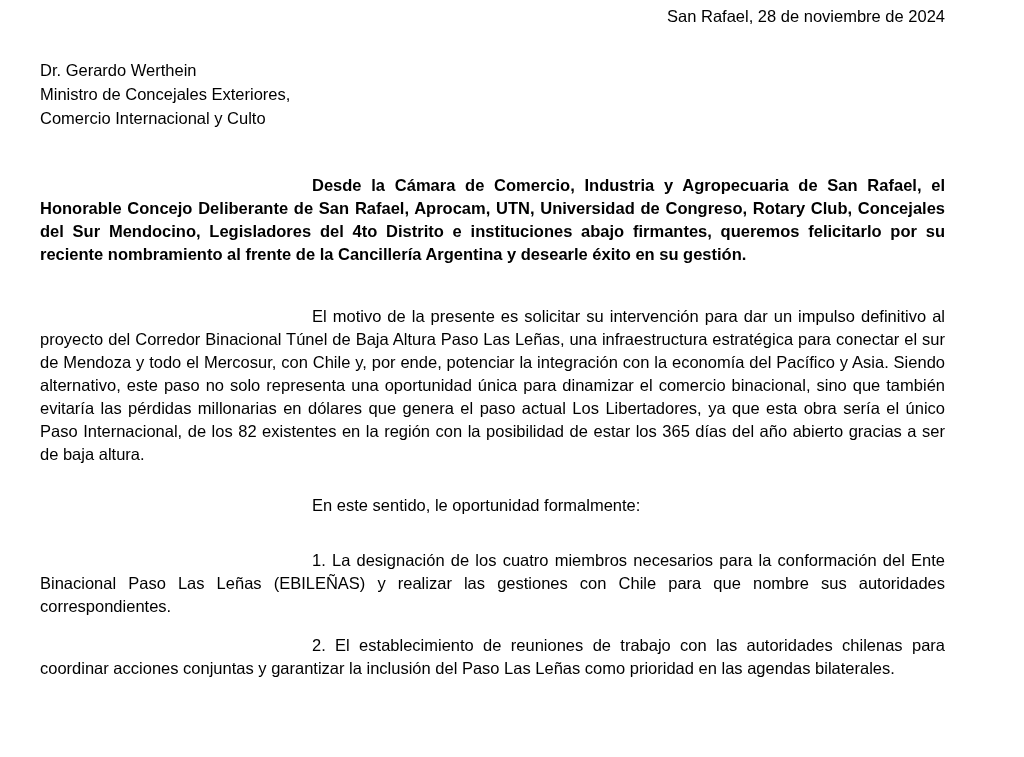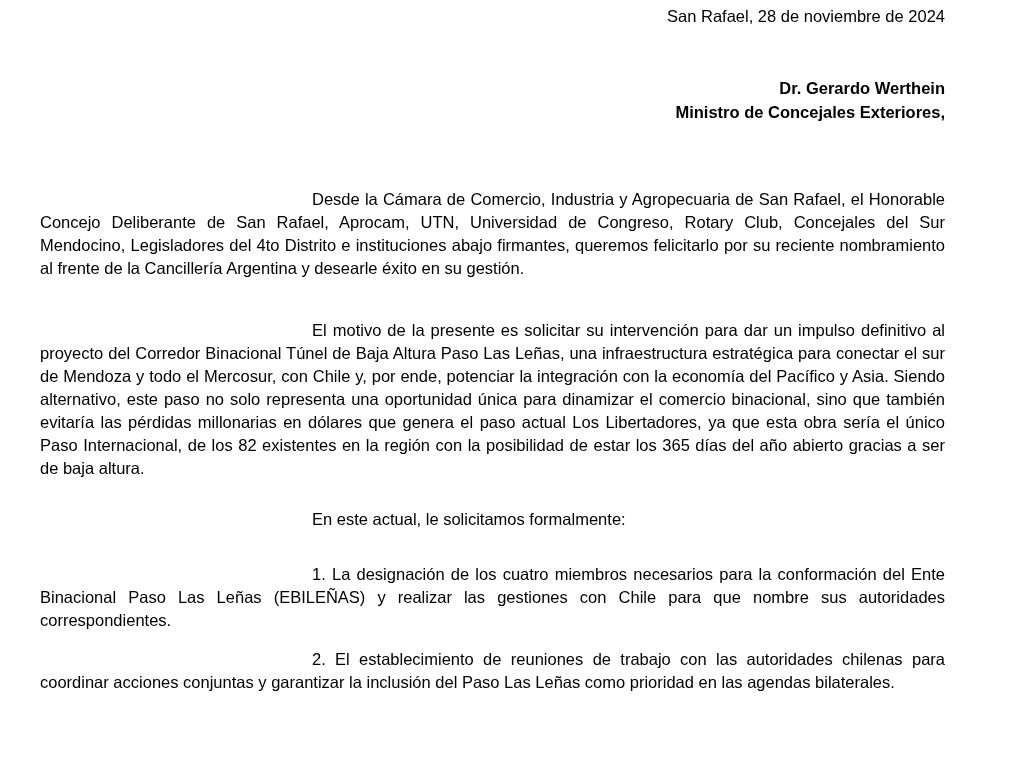--- a/index.html
+++ b/index.html
@@ -18,54 +18,54 @@
     padding: 5px 79px 16px 40px;
     background: #ffffff;
   }
   .date-line {
     text-align: right;
     font-size: 16.5px;
     line-height: 23px;
     white-space: nowrap;
   }
   .recipient {
-    margin-top: 48px;
-    font-weight: bold;
+    margin-top: 30px;
+    font-weight: normal;
     font-size: 16.5px;
     line-height: 24px;
-    text-align: right;
   }
   .recipient div { white-space: nowrap; }
   .body-paragraph {
     font-size: 16.5px;
     line-height: 23px;
     text-align: justify;
     text-indent: 272px;
   }
-  .p1 { margin-top: 64px; }
+  .p1 { margin-top: 44px; font-weight: bold; }
   .p2 { margin-top: 39px; }
   .p3 { margin-top: 28px; text-align: left; }
   .item1 { margin-top: 32px; }
   .item2 { margin-top: 16px; }
 </style>
 </head>
 <body>
 
 <div class="page">
 
   <div class="date-line">San Rafael, 28 de noviembre de 2024</div>
 
   <div class="recipient">
     <div>Dr. Gerardo Werthein</div>
     <div>Ministro de Concejales Exteriores,</div>
+    <div>Comercio Internacional y Culto</div>
   </div>
 
   <p class="body-paragraph p1">Desde la Cámara de Comercio, Industria y Agropecuaria de San Rafael, el Honorable Concejo Deliberante de San Rafael, Aprocam, UTN, Universidad de Congreso, Rotary Club, Concejales del Sur Mendocino, Legisladores del 4to Distrito e instituciones abajo firmantes, queremos felicitarlo por su reciente nombramiento al frente de la Cancillería Argentina y desearle éxito en su gestión.</p>
 
   <p class="body-paragraph p2">El motivo de la presente es solicitar su intervención para dar un impulso definitivo al proyecto del Corredor Binacional Túnel de Baja Altura Paso Las Leñas, una infraestructura estratégica para conectar el sur de Mendoza y todo el Mercosur, con Chile y, por ende, potenciar la integración con la economía del Pacífico y Asia. Siendo alternativo, este paso no solo representa una oportunidad única para dinamizar el comercio binacional, sino que también evitaría las pérdidas millonarias en dólares que genera el paso actual Los Libertadores, ya que esta obra sería el único Paso Internacional, de los 82 existentes en la región con la posibilidad de estar los 365 días del año abierto gracias a ser de baja altura.</p>
 
-  <p class="body-paragraph p3">En este actual, le solicitamos formalmente:</p>
+  <p class="body-paragraph p3">En este sentido, le oportunidad formalmente:</p>
 
   <p class="body-paragraph item1">1. La designación de los cuatro miembros necesarios para la conformación del Ente Binacional Paso Las Leñas (EBILEÑAS) y realizar las gestiones con Chile para que nombre sus autoridades correspondientes.</p>
 
   <p class="body-paragraph item2">2. El establecimiento de reuniones de trabajo con las autoridades chilenas para coordinar acciones conjuntas y garantizar la inclusión del Paso Las Leñas como prioridad en las agendas bilaterales.</p>
 
 </div>
 
 </body></html>

